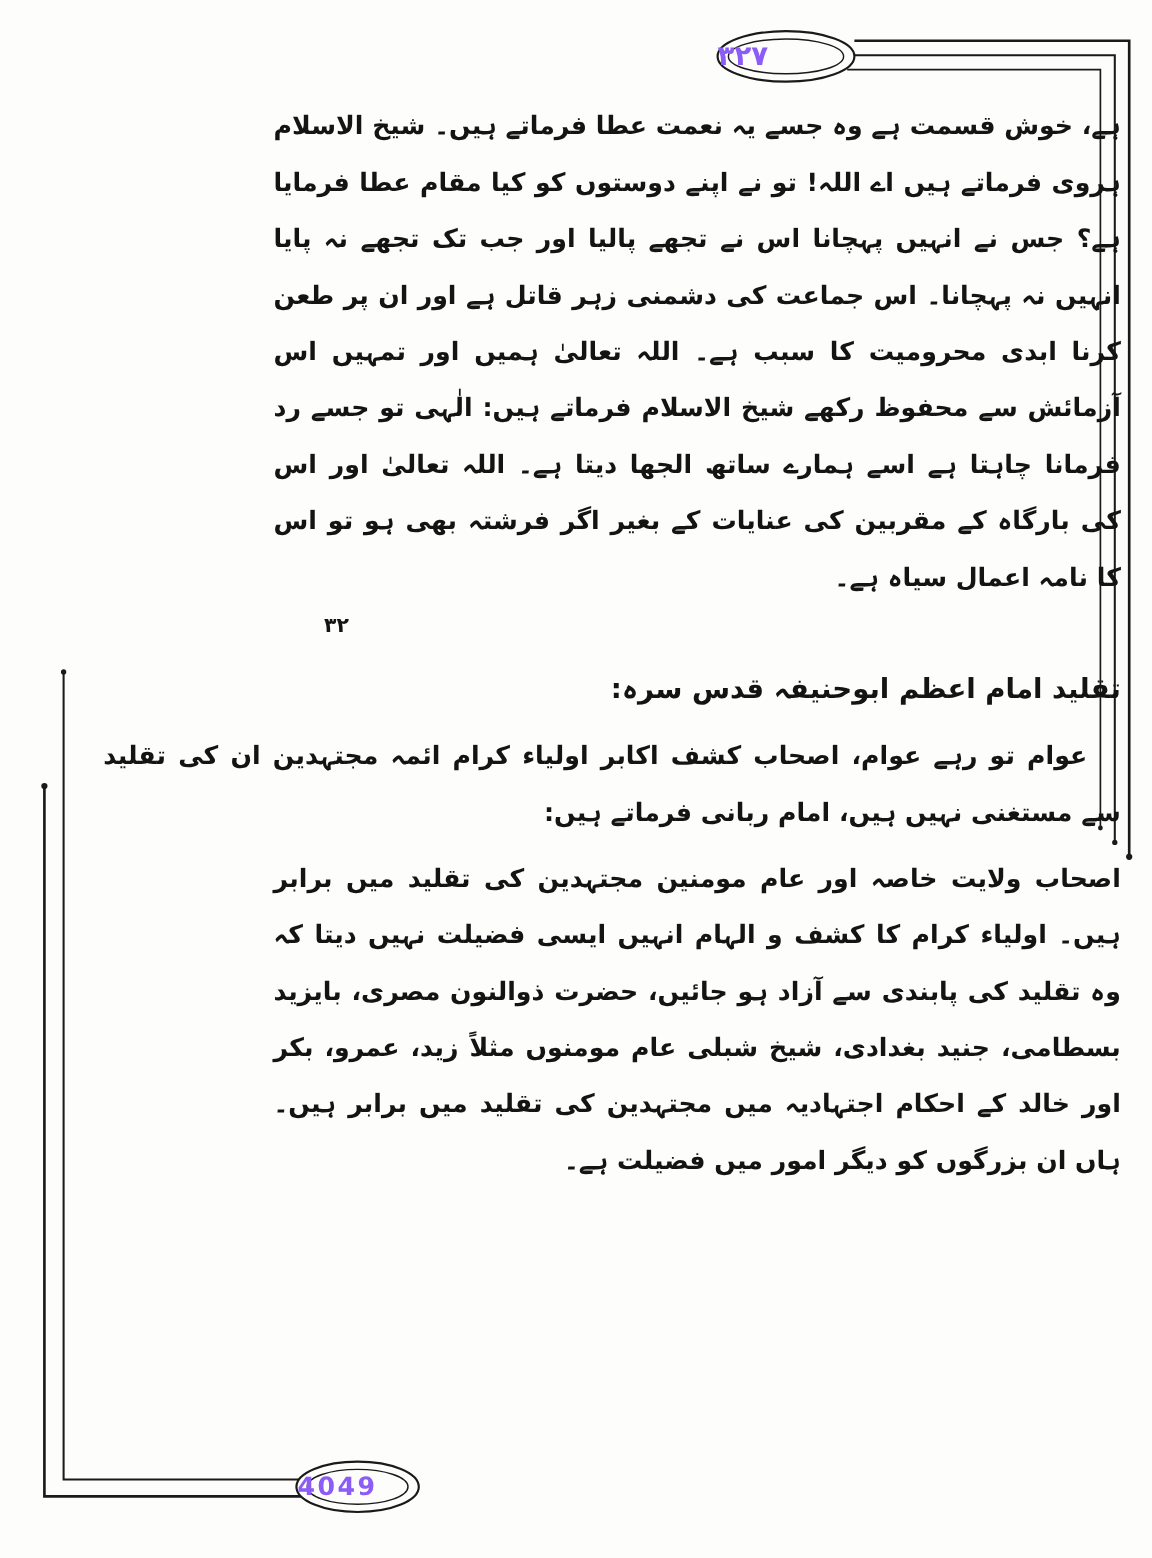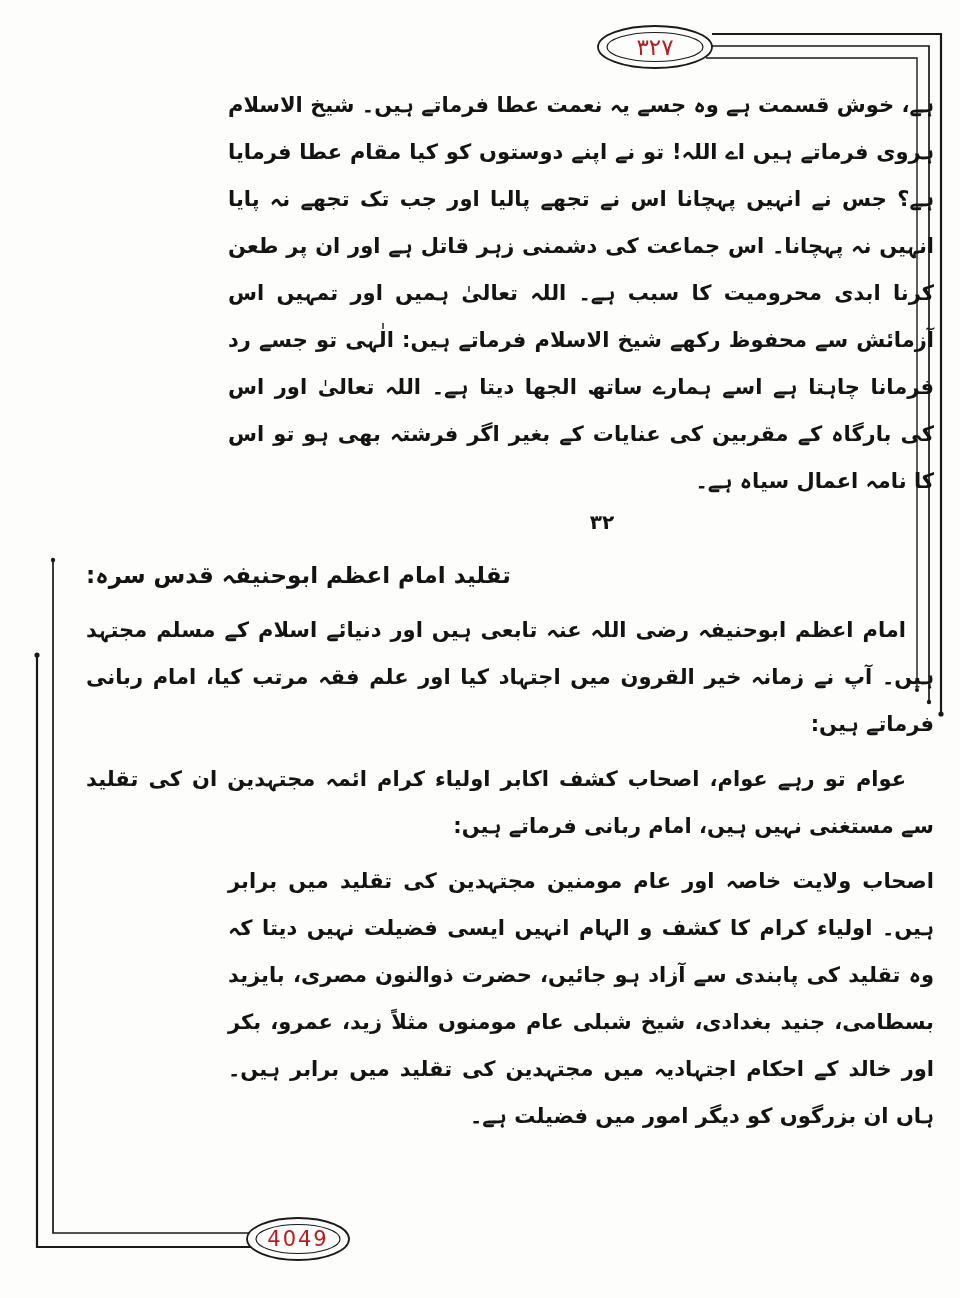--- a/index.html
+++ b/index.html
@@ -20,23 +20,23 @@
   svg.frame {
     position: absolute;
     top: 0;
     left: 0;
     width: 960px;
     height: 1298px;
     pointer-events: none;
   }
   .cartouche {
     position: absolute;
-    text-align: center;
-    font-weight: normal;
-    color: #b91c1c;
+    text-align: left;
+    font-weight: bold;
+    color: #8b5cf6;
     direction: rtl;
     letter-spacing: 2px;
   }
   .cartouche.top {
     left: 598px;
     top: 31px;
     width: 114px;
     height: 32px;
     line-height: 32px;
     font-size: 23px;
@@ -67,27 +67,27 @@
   p.body {
     margin: 8px 0;
     padding: 0;
     text-indent: 28px;
   }
   h2.heading {
     margin: 12px 0 8px 0;
     padding: 0;
     font-size: 23px;
     line-height: 48px;
-    text-align: left;
+    text-align: right;
     font-weight: bold;
   }
   .footnote {
     direction: rtl;
-    text-align: center;
-    font-size: 20px;
+    text-align: left;
+    font-size: 17px;
     line-height: 34px;
     margin-left: 142px;
     font-weight: bold;
   }
   .footnote.fn-a { padding-left: 42px; }
 </style>
 </head>
 <body>
 
 <div class="page">
@@ -118,21 +118,20 @@
   <div class="cartouche bottom">4049</div>
 
   <div class="text-col">
 
     <p class="quote">ہے، خوش قسمت ہے وہ جسے یہ نعمت عطا فرماتے ہیں۔ شیخ الاسلام ہروی فرماتے ہیں اے اللہ! تو نے اپنے دوستوں کو کیا مقام عطا فرمایا ہے؟ جس نے انہیں پہچانا اس نے تجھے پالیا اور جب تک تجھے نہ پایا انہیں نہ پہچانا۔ اس جماعت کی دشمنی زہر قاتل ہے اور ان پر طعن کرنا ابدی محرومیت کا سبب ہے۔ اللہ تعالیٰ ہمیں اور تمہیں اس آزمائش سے محفوظ رکھے شیخ الاسلام فرماتے ہیں: الٰہی تو جسے رد فرمانا چاہتا ہے اسے ہمارے ساتھ الجھا دیتا ہے۔ اللہ تعالیٰ اور اس کی بارگاہ کے مقربین کی عنایات کے بغیر اگر فرشتہ بھی ہو تو اس کا نامہ اعمال سیاہ ہے۔</p>
 
     <div class="footnote fn-a">۳۲</div>
 
     <h2 class="heading">تقلید امام اعظم ابوحنیفہ قدس سرہ:</h2>
 
-    <p class="body">امام اعظم ابوحنیفہ رضی اللہ عنہ تابعی ہیں اور دنیائے اسلام کے مسلم مجتہد ہیں۔ آپ نے زمانہ خیر القرون میں اجتہاد کیا اور علم فقہ مرتب کیا، امام ربانی فرماتے ہیں:</p>
 
 
     <p class="body">عوام تو رہے عوام، اصحاب کشف اکابر اولیاء کرام ائمہ مجتہدین ان کی تقلید سے مستغنی نہیں ہیں، امام ربانی فرماتے ہیں:</p>
 
     <p class="quote">اصحاب ولایت خاصہ اور عام مومنین مجتہدین کی تقلید میں برابر ہیں۔ اولیاء کرام کا کشف و الہام انہیں ایسی فضیلت نہیں دیتا کہ وہ تقلید کی پابندی سے آزاد ہو جائیں، حضرت ذوالنون مصری، بایزید بسطامی، جنید بغدادی، شیخ شبلی عام مومنوں مثلاً زید، عمرو، بکر اور خالد کے احکام اجتہادیہ میں مجتہدین کی تقلید میں برابر ہیں۔ ہاں ان بزرگوں کو دیگر امور میں فضیلت ہے۔</p>
 
   </div>
 </div>
 
 </body></html>

